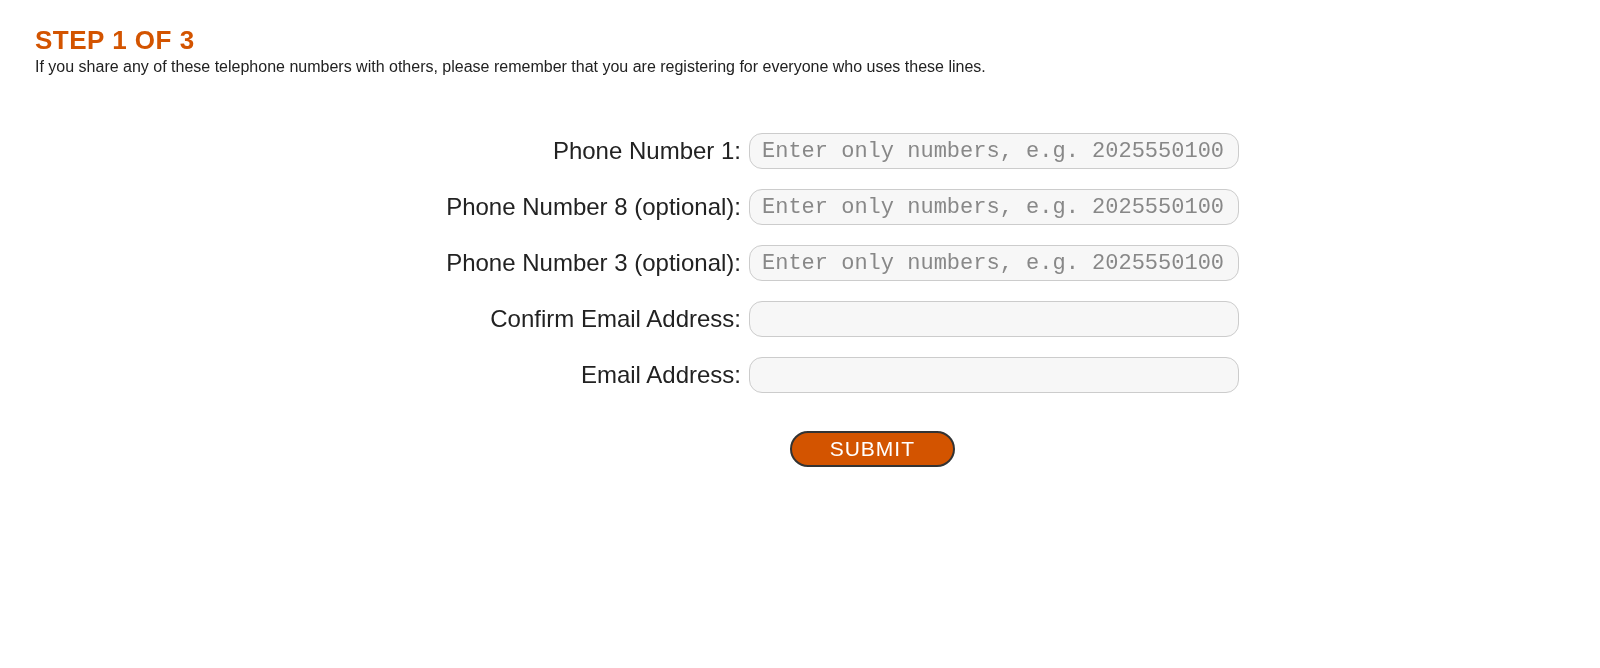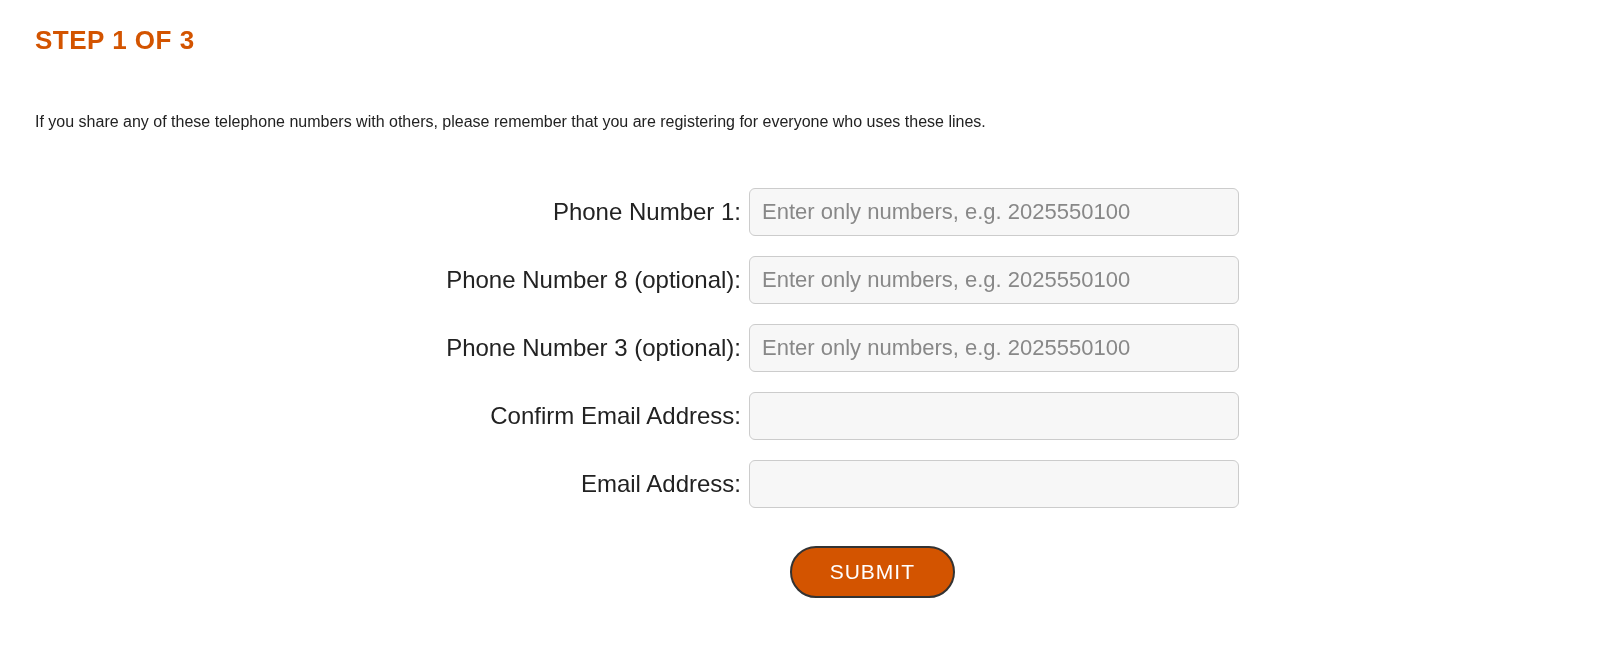--- a/index.html
+++ b/index.html
@@ -11,21 +11,20 @@
       font-family: Verdana, Geneva, sans-serif;
       background: #ffffff;
       padding: 25px 35px;
       width: 1600px;
     }
     .step-heading {
       color: #d35400;
       font-weight: bold;
       font-size: 26px;
       letter-spacing: 0.5px;
-      margin-bottom: 55px;
     }
     .instruction-text {
       color: #222222;
       font-size: 16px;
       line-height: 1.4;
       margin-bottom: 55px;
       max-width: 1540px;
     }
     .form-container {
       display: flex;
@@ -43,28 +42,28 @@
     }
     .form-label {
       text-align: right;
       font-size: 24px;
       color: #222222;
       width: 380px;
       flex-shrink: 0;
     }
     .form-input {
       width: 490px;
-      height: 48px;
+      height: 36px;
       padding: 8px 12px;
       font-size: 22px;
-      font-family: Liberation Sans, sans-serif;
+      font-family: Liberation Mono, monospace;
       color: #333333;
       background-color: #f7f7f7;
       border: 1px solid #cccccc;
-      border-radius: 6px;
+      border-radius: 13px;
     }
     .form-input::placeholder {
       color: #888888;
       font-size: 22px;
     }
     .submit-row {
       display: flex;
       width: 100%;
       justify-content: center;
       margin-top: 18px;
@@ -73,21 +72,21 @@
       width: 890px;
       display: flex;
       justify-content: flex-end;
       padding-right: 290px;
     }
     .submit-button {
       background-color: #d35400;
       color: #ffffff;
       border: 2px solid #333333;
       border-radius: 28px;
-      padding: 12px 38px;
+      padding: 4px 38px;
       font-size: 21px;
       font-family: Verdana, Geneva, sans-serif;
       letter-spacing: 1px;
       cursor: pointer;
     }
   </style>
 </head>
 <body>
 
 <h2 class="step-heading">STEP 1 OF 3</h2>

